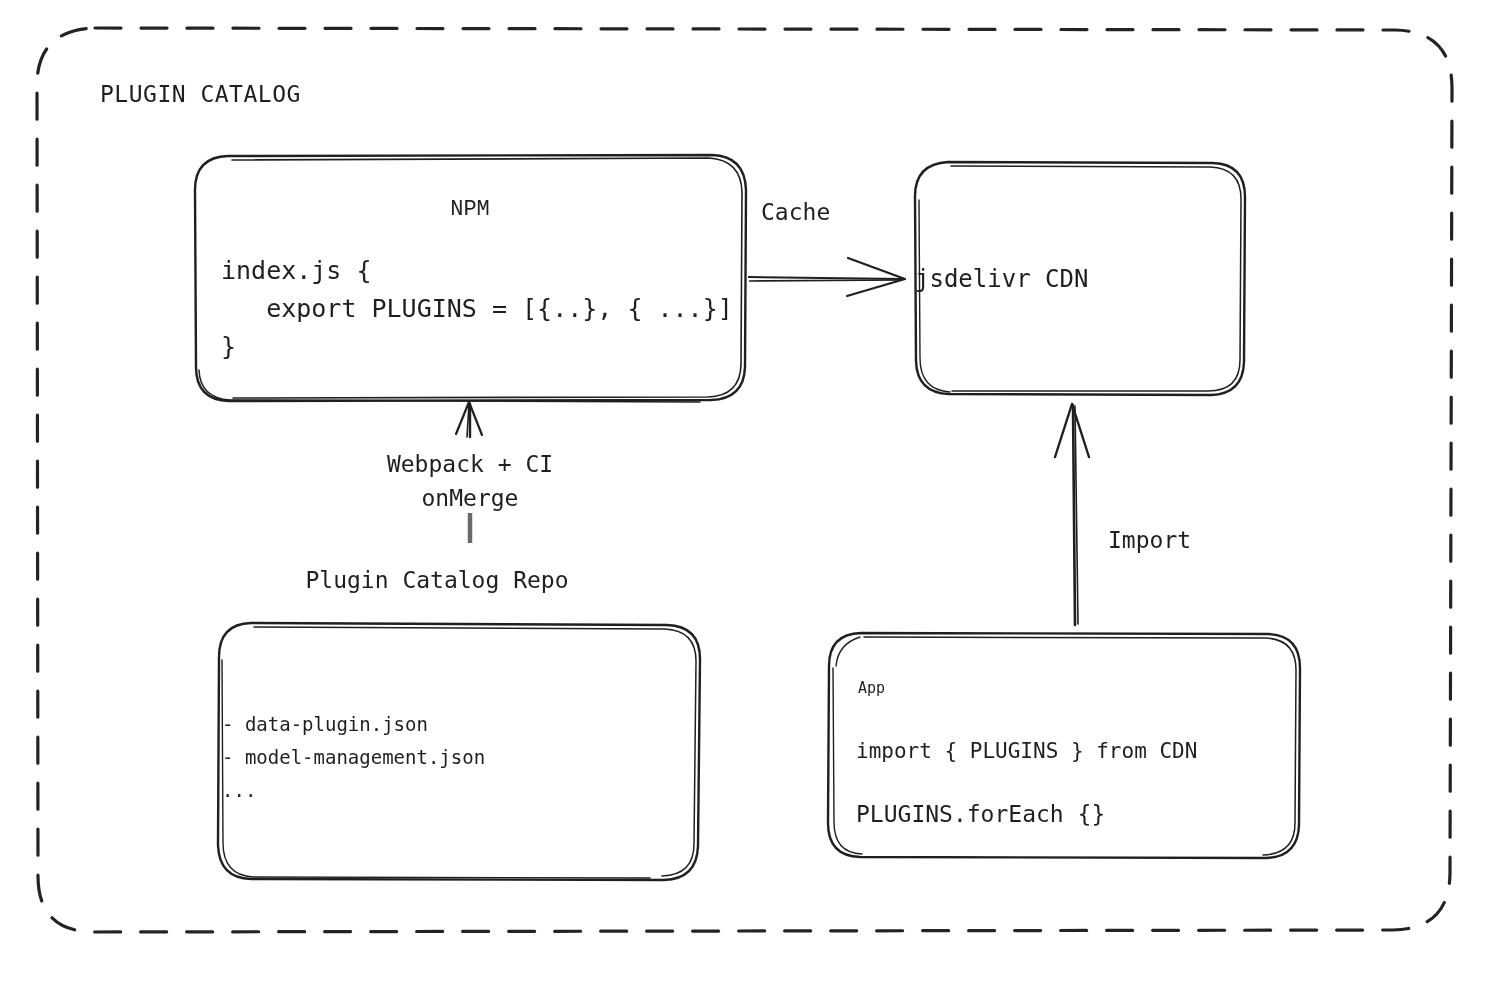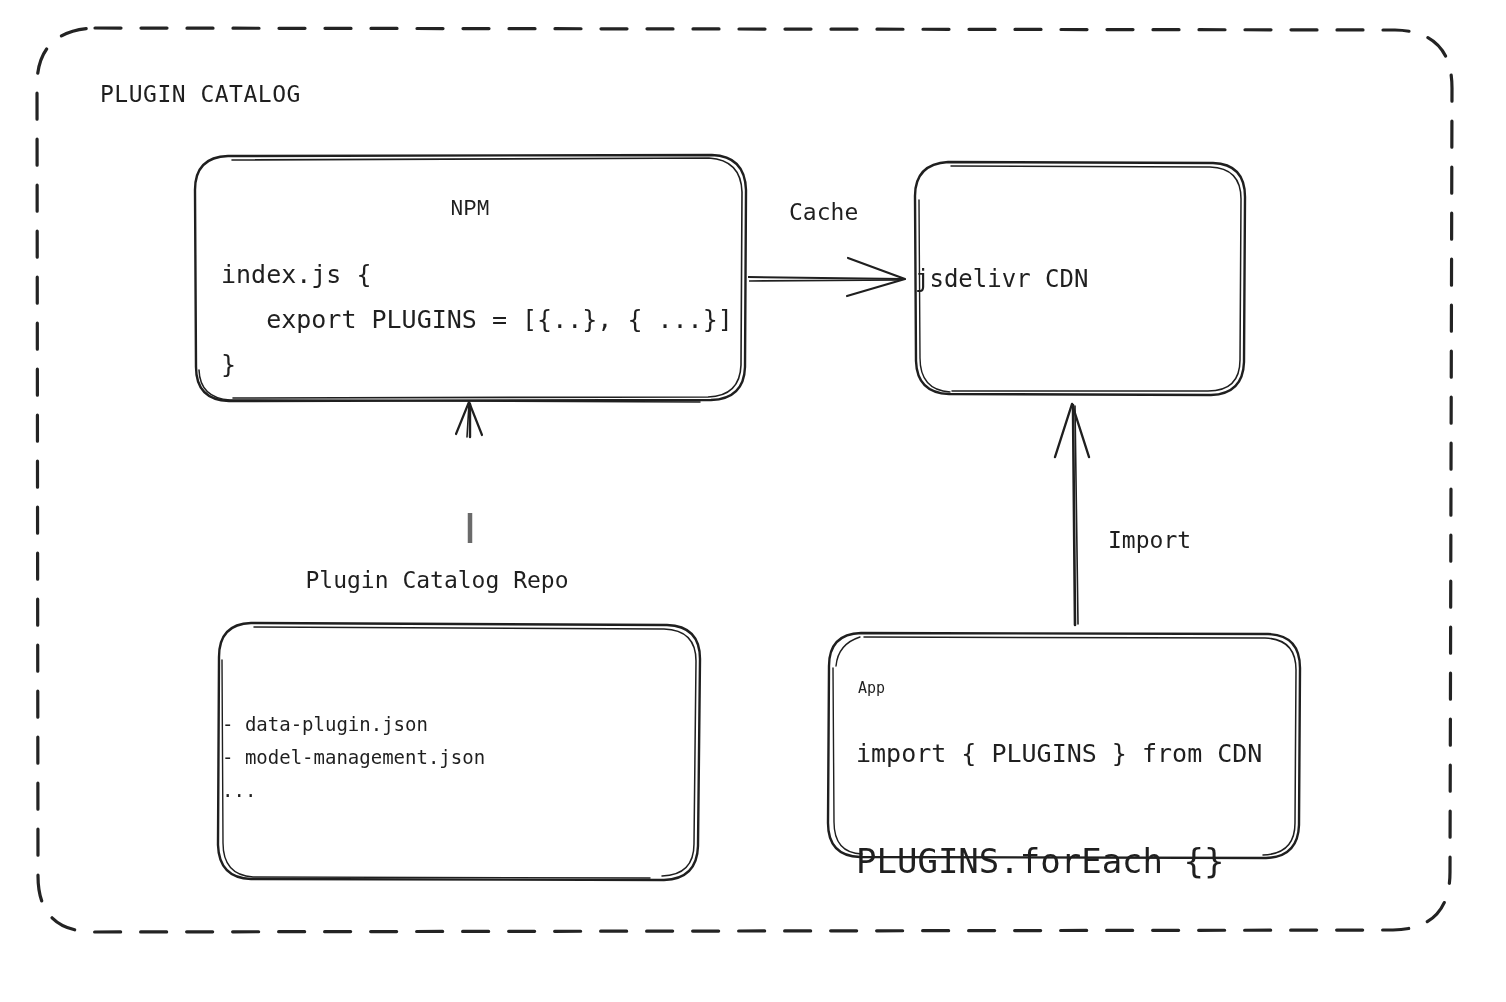--- a/index.html
+++ b/index.html
@@ -51,35 +51,35 @@
     top: 196px;
     width: 550px;
     text-align: center;
     font-size: 22px;
     font-family: Liberation Mono, monospace;
   }
   #npm-code {
     left: 221px;
     top: 252px;
     font-size: 25px;
-    line-height: 45px;
+    line-height: 38px;
   }
 
   
   #cdn-title {
     left: 915px;
     top: 264px;
     width: 330px;
     text-align: left;
     font-size: 24px;
   }
 
   
   #cache-label {
-    left: 789px;
+    left: 761px;
     top: 198px;
     font-size: 23px;
   }
 
   
   #webpack-label {
     left: 470px;
     top: 447px;
     font-size: 23px;
     line-height: 34px;
@@ -114,26 +114,26 @@
 
   
   #app-title {
     left: 858px;
     top: 679px;
     font-size: 15px;
   }
   #app-line1 {
     left: 856px;
     top: 738px;
-    font-size: 25px;
+    font-size: 21px;
   }
   #app-line2 {
     left: 856px;
-    top: 840px;
-    font-size: 34px;
+    top: 800px;
+    font-size: 23px;
   }
 </style>
 </head>
 <body>
 
 <svg id="canvas" class="layer" viewBox="0 0 1506 1002" xmlns="http://www.w3.org/2000/svg">
 
   <path d="M 95 28 L 1395 30 Q 1452 31 1452 88 L 1450 872 Q 1450 929 1393 930 L 95 932 Q 38 932 38 876 L 37 85 Q 37 30 95 28 Z" fill="none" stroke="#232323" stroke-width="3.2" stroke-dasharray="26 20" stroke-linecap="round"></path>
 
   <g>
@@ -189,20 +189,22 @@
   <div class="txt" id="npm-title">NPM</div>
 
   <div class="txt" id="npm-code"><span>index.js {</span>
 <span>   export PLUGINS = [{..}, { ...}]</span>
 <span>}</span></div>
 
   <div class="txt" id="cdn-title">jsdelivr CDN</div>
 
   <div class="txt" id="cache-label">Cache</div>
 
+  <div class="txt" id="webpack-label"><span>Webpack + CI</span>
+<span>onMerge</span></div>
 
   <div class="txt" id="repo-label">Plugin Catalog Repo</div>
 
   <div class="txt" id="repo-lines"><span>- data-plugin.json</span>
 <span>- model-management.json</span>
 <span>...</span></div>
 
   <div class="txt" id="import-label">Import</div>
 
   <div class="txt" id="app-title">App</div>

